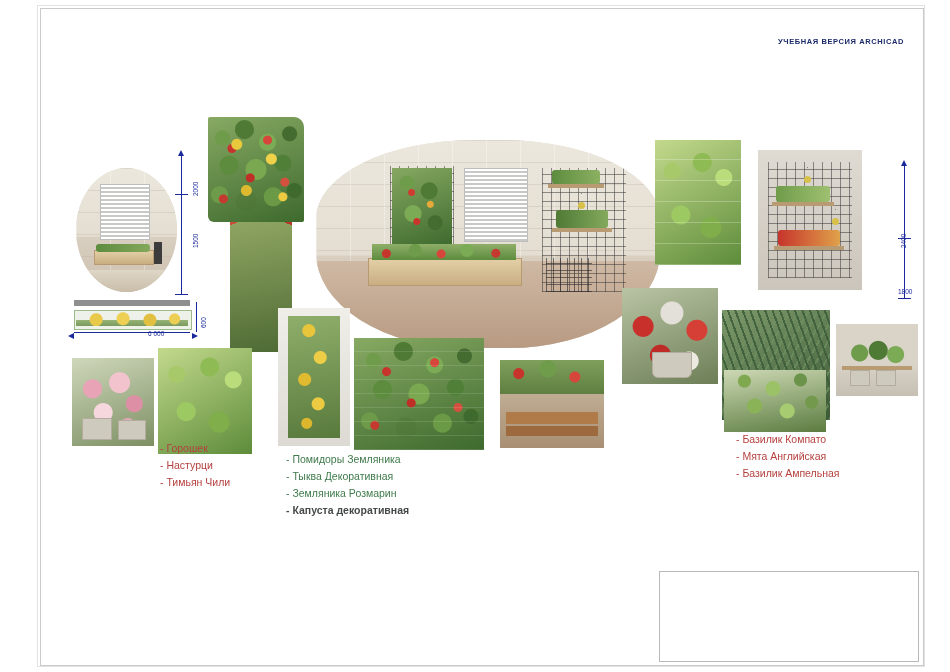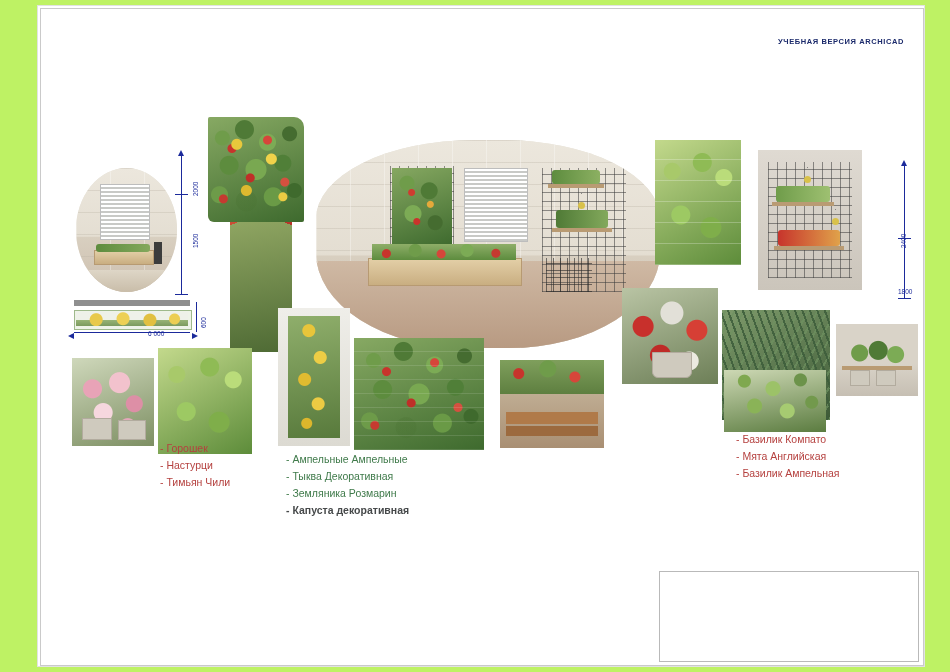--- a/index.html
+++ b/index.html
@@ -9,21 +9,21 @@
     width: 950px;
     height: 672px;
     overflow: hidden;
     font-family: "Liberation Sans", sans-serif;
   }
   #page {
     position: absolute;
     left: 0; top: 0;
     width: 950px;
     height: 672px;
-    background: #bef264;
+    background: #ffffff;
   }
   
   .sheet {
     position: absolute;
     left: 38px; top: 6px;
     width: 886px;
     height: 660px;
     background: #ffffff;
     box-shadow: 0 0 0 1px #e2e2e2;
   }
@@ -472,21 +472,21 @@
     <div class="pot" style="left:40px; top:46px; width:18px; height:14px;"></div>
   </div>
 
   <div class="plant-list c-red" style="left:160px; top:440px;">
     <div>- Горошек</div>
     <div>- Настурци</div>
     <div>- Тимьян Чили</div>
   </div>
 
   <div class="plant-list c-green" style="left:286px; top:451px;">
-    <div>- Ампельные Ампельные</div>
+    <div>- Помидоры Земляника</div>
     <div>- Тыква Декоративная</div>
     <div>- Земляника Розмарин</div>
     <div class="c-dark">- Капуста декоративная</div>
   </div>
 
 
   <div class="plant-list c-red" style="left:736px; top:431px;">
     <div>- Базилик Компато</div>
     <div>- Мята Английская</div>
     <div>- Базилик Ампельная</div>

